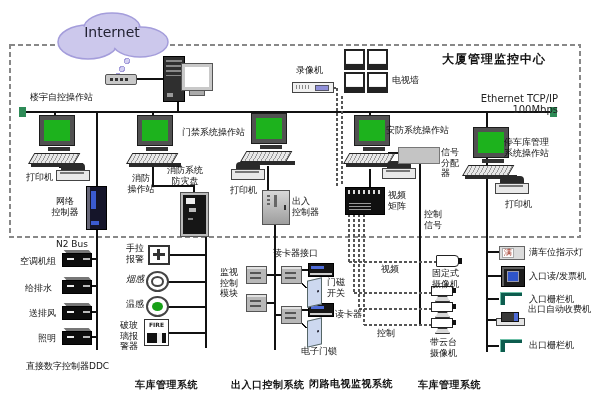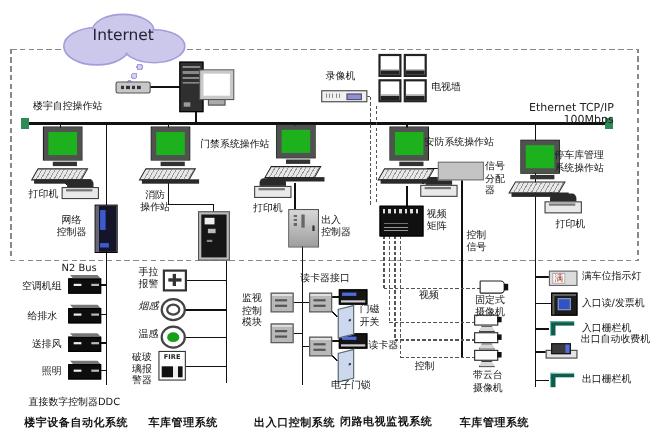--- a/index.html
+++ b/index.html
@@ -201,20 +201,21 @@
   <div class="ic wmon" style="left:182px;top:64px;"></div>
   <div class="lbl" style="left:296px;top:65px;">录像机</div>
   <div class="ic rec" style="left:292px;top:82px;"></div>
   <div class="ic tvw" style="left:344px;top:49px;">
       <b></b>
       <b></b>
       <b></b>
       <b></b>
     </div>
   <div class="lbl" style="left:392px;top:75px;">电视墙</div>
+  <div class="lbl title" style="left:442px;top:54px;">大厦管理监控中心</div>
   <div class="lbl eth r" style="left:446px;top:94px;width:112px;">Ethernet TCP/IP 100Mbps</div>
   <div class="lbl" style="left:30px;top:92px;">楼宇自控操作站</div>
 
   <div class="ic pc" style="left:26px;top:116px;">
       <i class="scr"></i>
       <i class="base"></i>
       <i class="kb"></i>
       <i class="tray"></i>
     </div>
   <div class="ic pc" style="left:124px;top:116px;">
@@ -270,20 +271,22 @@
       <i class="top"></i>
       <i class="body"></i>
       <i class="slot"></i>
     </div>
   <div class="lbl" style="left:505px;top:199px;">打印机</div>
 
   <div class="ic nct" style="left:86px;top:186px;"></div>
   <div class="lbl c" style="left:46px;top:196px;width:38px;">网络
 控制器</div>
   <div class="ic fcab" style="left:180px;top:192px;"></div>
+  <div class="lbl c" style="left:160px;top:165px;width:50px;">消防系统
+防灾盘</div>
   <div class="ic acab" style="left:262px;top:190px;"></div>
   <div class="lbl" style="left:292px;top:196px;">出入
 控制器</div>
   <div class="ic mtx" style="left:345px;top:187px;"></div>
   <div class="lbl" style="left:388px;top:190px;">视频
 矩阵</div>
   <div class="ic dist" style="left:398px;top:147px;"></div>
   <div class="lbl" style="left:441px;top:147px;">信号
 分配
 器</div>
@@ -293,21 +296,20 @@
   <div class="lbl" style="left:56px;top:239px;">N2 Bus</div>
   <div class="ic ddcb" style="left:62px;top:253px;"></div>
   <div class="ic ddcb" style="left:62px;top:280px;"></div>
   <div class="ic ddcb" style="left:62px;top:306px;"></div>
   <div class="ic ddcb" style="left:62px;top:331px;"></div>
   <div class="lbl r" style="left:4px;top:256px;width:52px;">空调机组</div>
   <div class="lbl r" style="left:0;top:283px;width:52px;">给排水</div>
   <div class="lbl r" style="left:4px;top:308px;width:52px;">送排风</div>
   <div class="lbl r" style="left:4px;top:333px;width:52px;">照明</div>
   <div class="lbl" style="left:26px;top:361px;">直接数字控制器DDC</div>
-  <div class="lbl sec" style="left:22px;top:380px;">楼宇设备自动化系统</div>
 
   <div class="lbl r" style="left:108px;top:243px;width:36px;">手拉
 报警</div>
   <div class="ic pull" style="left:148px;top:245px;"></div>
   <div class="lbl r" style="left:108px;top:274px;width:36px;font-style:italic;">烟感</div>
   <div class="ic smoke" style="left:146px;top:271px;"></div>
   <div class="lbl r" style="left:108px;top:299px;width:36px;">温感</div>
   <div class="ic heat" style="left:146px;top:296px;"></div>
   <div class="lbl r" style="left:108px;top:320px;width:30px;">破玻
 璃报

